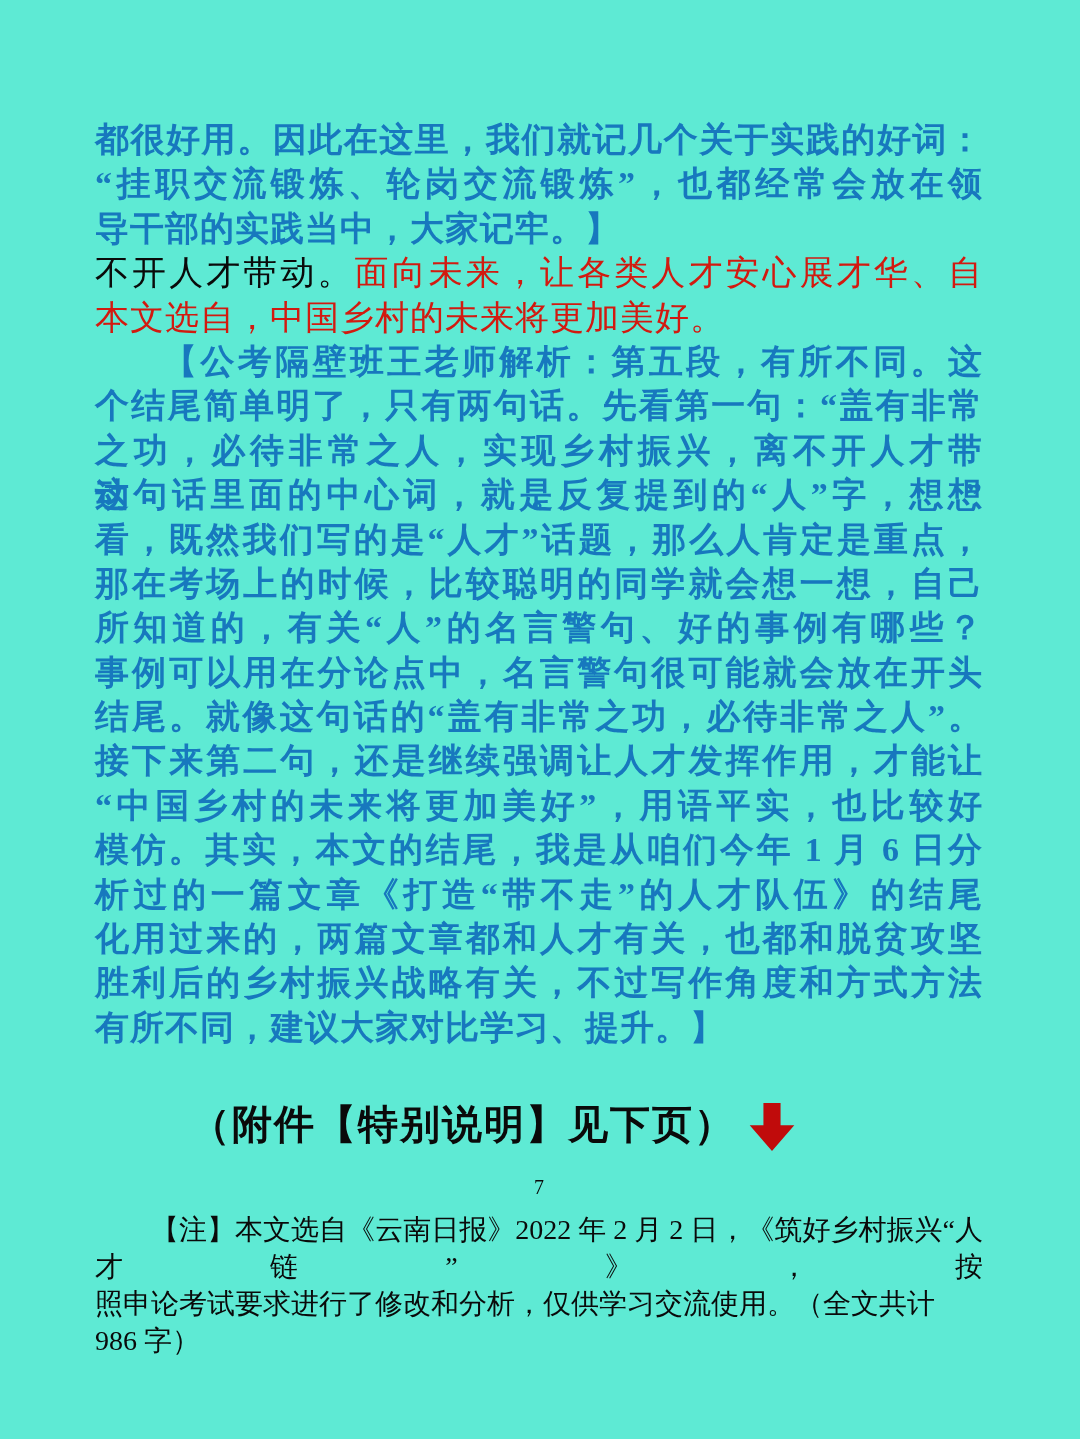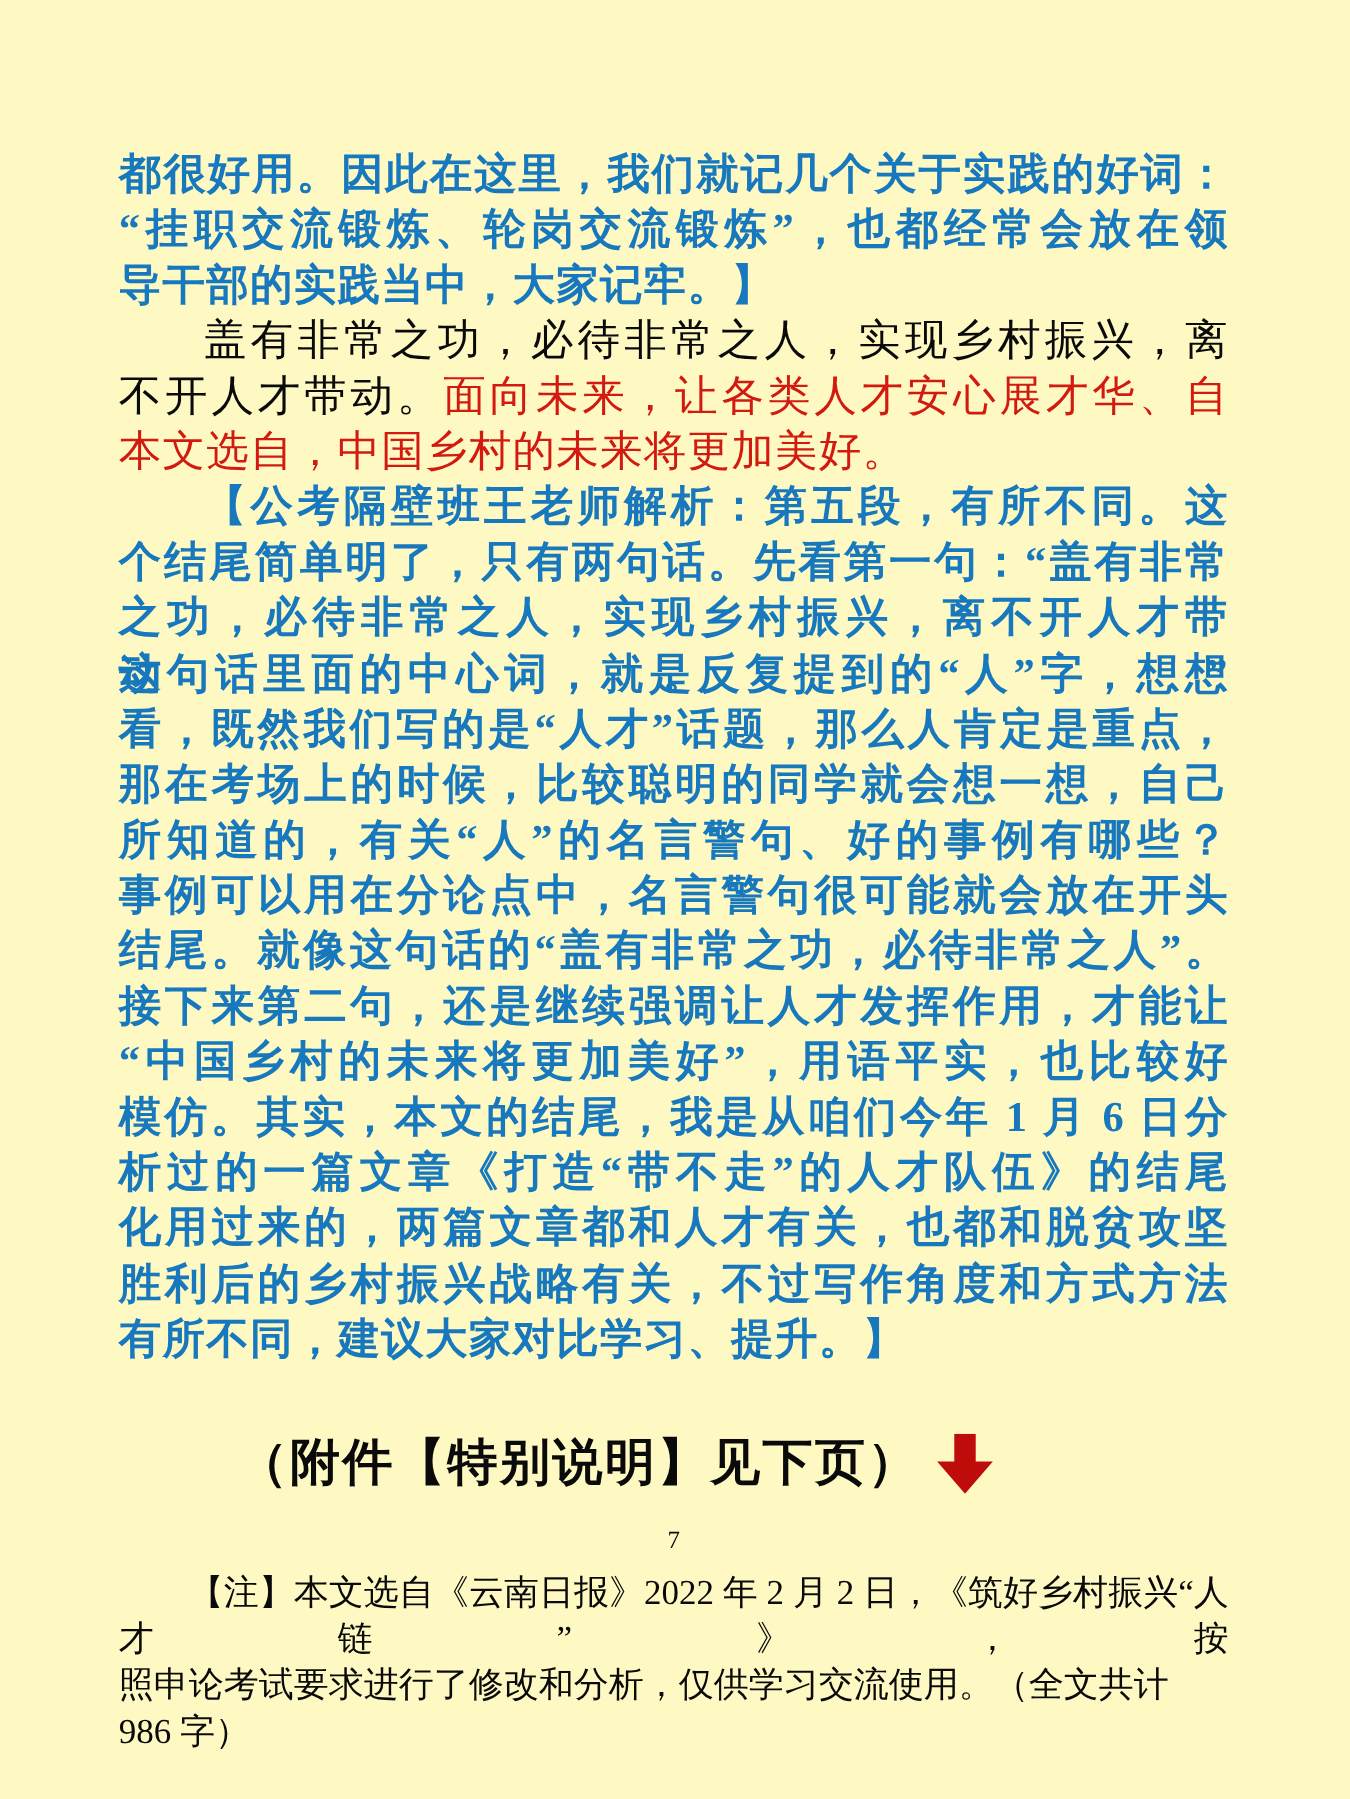--- a/index.html
+++ b/index.html
@@ -4,21 +4,21 @@
 <style>
   html, body {
     margin: 0;
     padding: 0;
     background: #ffffff;
   }
   .page {
     position: relative;
     width: 1080px;
     height: 1439px;
-    background: #fef9c3;
+    background: #5eead4;
     overflow: hidden;
     font-family: "Liberation Serif", "DejaVu Serif", serif;
     color: var(--black, #0a0a0a);
   }
   .content {
     position: absolute;
     left: 95px;
     top: 118px;
     width: 888px;
   }
@@ -83,21 +83,20 @@
 </head>
 <body>
 
 <div class="page">
   <div class="content">
 
     <div class="body-text" id="body-text">
         <div class="line full"><span class="c-blue">都很好用。因此在这里，我们就记几个关于实践的好词：</span></div>
         <div class="line full"><span class="c-blue">“挂职交流锻炼、轮岗交流锻炼”，也都经常会放在领</span></div>
         <div class="line"><span class="c-blue">导干部的实践当中，大家记牢。】</span></div>
-        <div class="line full indent"><span class="c-black">盖有非常之功，必待非常之人，实现乡村振兴，离</span></div>
         <div class="line full"><span class="c-black">不开人才带动。</span><span class="c-red">面向未来，让各类人才安心展才华、自</span></div>
         <div class="line"><span class="c-red">本文选自，中国乡村的未来将更加美好。</span></div>
         <div class="line full indent"><span class="c-blue">【公考隔壁班王老师解析：第五段，有所不同。这</span></div>
         <div class="line full"><span class="c-blue">个结尾简单明了，只有两句话。先看第一句：“盖有非常</span></div>
         <div class="line full"><span class="c-blue">之功，必待非常之人，实现乡村振兴，离不开人才带动。”</span></div>
         <div class="line full"><span class="c-blue">这句话里面的中心词，就是反复提到的“人”字，想想</span></div>
         <div class="line full"><span class="c-blue">看，既然我们写的是“人才”话题，那么人肯定是重点，</span></div>
         <div class="line full"><span class="c-blue">那在考场上的时候，比较聪明的同学就会想一想，自己</span></div>
         <div class="line full"><span class="c-blue">所知道的，有关“人”的名言警句、好的事例有哪些？</span></div>
         <div class="line full"><span class="c-blue">事例可以用在分论点中，名言警句很可能就会放在开头</span></div>

